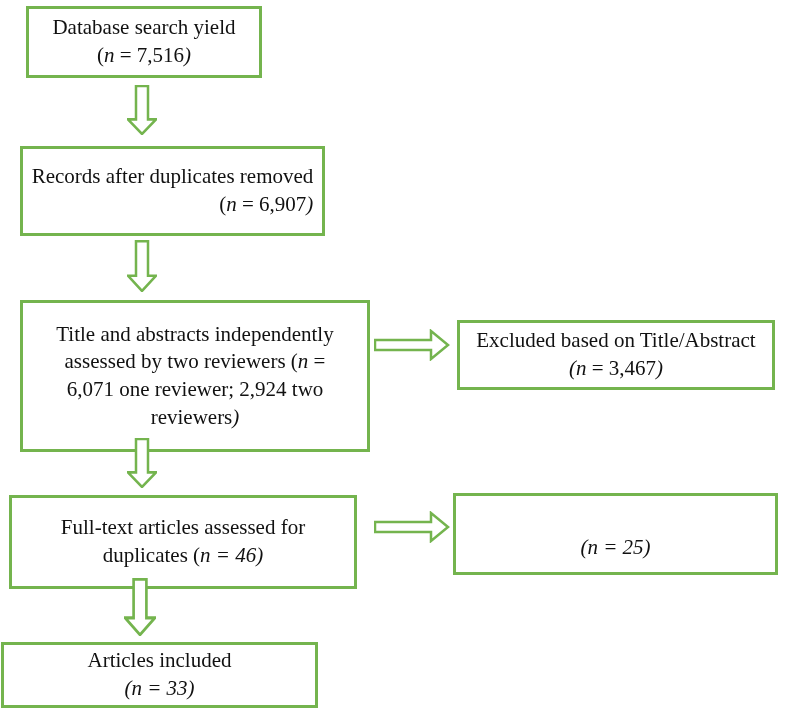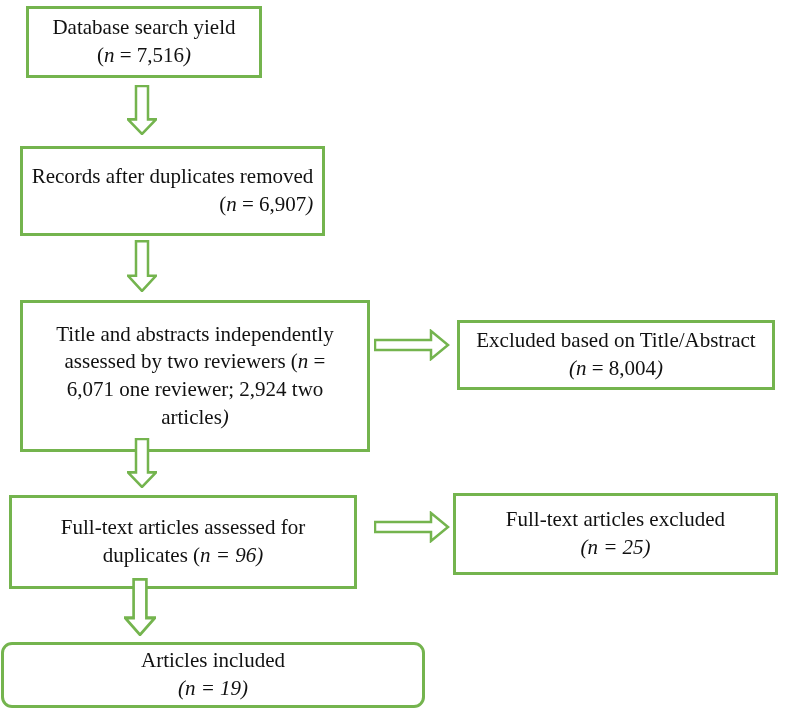--- a/index.html
+++ b/index.html
@@ -42,21 +42,21 @@
     stroke-linejoin: miter;
   }
 
   
   #box-database          { left: 26px;  top: 6px;   width: 236px; height: 72px;  }
   #box-duplicates        { left: 20px;  top: 146px; width: 305px; height: 90px; text-align: right;  }
   #box-title-abstract    { left: 20px;  top: 300px; width: 350px; height: 152px; }
   #box-excluded-ta       { left: 457px; top: 312px; width: 318px; height: 70px; margin-top: 8px;  }
   #box-fulltext          { left: 9px;   top: 495px; width: 348px; height: 94px;  }
   #box-fulltext-excluded { left: 453px; top: 493px; width: 325px; height: 82px;  }
-  #box-included          { left: 1px;   top: 642px; width: 424px; height: 66px; border-radius: 11px;  }
+  #box-included          { left: 1px;   top: 642px; width: 317px; height: 66px;  }
 
   #arrow-v1 { left: 127px; top: 85px;  }
   #arrow-v2 { left: 127px; top: 240px; }
   #arrow-v3 { left: 127px; top: 438px; }
   #arrow-v4 { left: 124px; top: 578px; }
   #arrow-h1 { left: 374px; top: 329px; }
   #arrow-h2 { left: 374px; top: 511px; }
 </style>
 </head>
 <body>
@@ -73,48 +73,48 @@
 
   <div class="box" id="box-duplicates">
     <div class="box-text"><span>Records after duplicates removed</span><br><span>(</span><span class="it">n</span><span> = 6,907</span><span class="it">)</span></div>
   </div>
 
   <svg class="arrow" id="arrow-v2" width="30" height="52" viewBox="0 0 30 48" preserveAspectRatio="none">
     <polygon points="9,1 21,1 21,33 29,33 15,47 1,33 9,33"></polygon>
   </svg>
 
   <div class="box" id="box-title-abstract">
-    <div class="box-text"><span>Title and abstracts independently</span><br><span>assessed by two reviewers (</span><span class="it">n</span><span> =</span><br><span>6,071 one reviewer; 2,924 two</span><br><span>articles</span><span class="it">)</span></div>
+    <div class="box-text"><span>Title and abstracts independently</span><br><span>assessed by two reviewers (</span><span class="it">n</span><span> =</span><br><span>6,071 one reviewer; 2,924 two</span><br><span>reviewers</span><span class="it">)</span></div>
   </div>
 
   <svg class="arrow" id="arrow-h1" width="76" height="32" viewBox="0 0 76 32" preserveAspectRatio="none">
     <polygon points="1,11 57,11 57,2 74,16 57,30 57,21 1,21"></polygon>
   </svg>
 
   <div class="box" id="box-excluded-ta">
-    <div class="box-text"><span>Excluded based on Title/Abstract</span><br><span class="it">(</span><span class="it">n</span><span> = 8,004</span><span class="it">)</span></div>
+    <div class="box-text"><span>Excluded based on Title/Abstract</span><br><span class="it">(</span><span class="it">n</span><span> = 3,467</span><span class="it">)</span></div>
   </div>
 
   <svg class="arrow" id="arrow-v3" width="30" height="50" viewBox="0 0 30 48" preserveAspectRatio="none">
     <polygon points="9,1 21,1 21,33 29,33 15,47 1,33 9,33"></polygon>
   </svg>
 
   <div class="box" id="box-fulltext">
-    <div class="box-text"><span>Full-text articles assessed for</span><br><span>duplicates (</span><span class="it">n</span><span class="it"> = 96)</span></div>
+    <div class="box-text"><span>Full-text articles assessed for</span><br><span>duplicates (</span><span class="it">n</span><span class="it"> = 46)</span></div>
   </div>
 
   <svg class="arrow" id="arrow-h2" width="76" height="32" viewBox="0 0 76 32" preserveAspectRatio="none">
     <polygon points="1,11 57,11 57,2 74,16 57,30 57,21 1,21"></polygon>
   </svg>
 
   <div class="box" id="box-fulltext-excluded">
-    <div class="box-text"><span>Full-text articles excluded</span><br><span class="it">(n = 25)</span></div>
+    <div class="box-text"><br><span class="it">(n = 25)</span></div>
   </div>
 
   <svg class="arrow" id="arrow-v4" width="32" height="58" viewBox="0 0 30 48" preserveAspectRatio="none">
     <polygon points="9,1 21,1 21,33 29,33 15,47 1,33 9,33"></polygon>
   </svg>
 
   <div class="box" id="box-included">
-    <div class="box-text"><span>Articles included</span><br><span class="it">(n = 19)</span></div>
+    <div class="box-text"><span>Articles included</span><br><span class="it">(n = 33)</span></div>
   </div>
 
 </div>
 
 </body></html>

